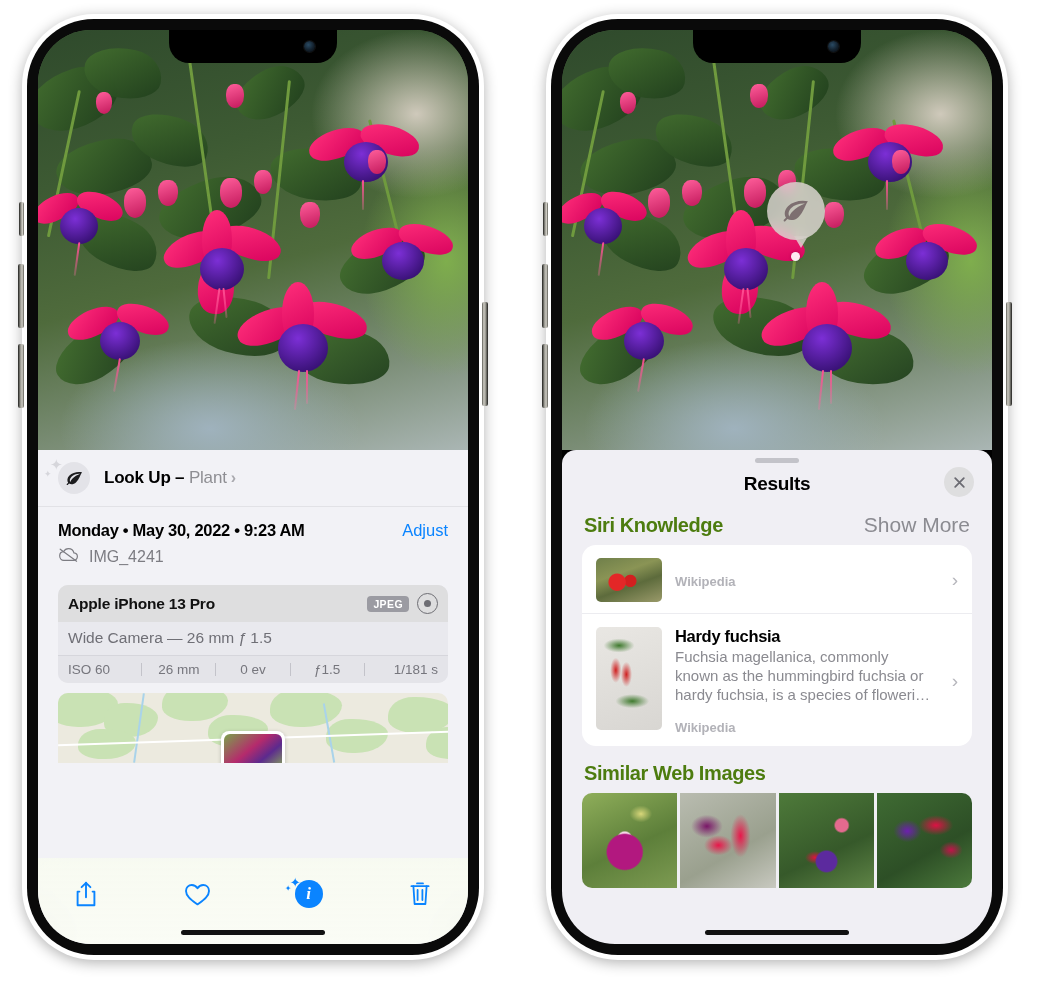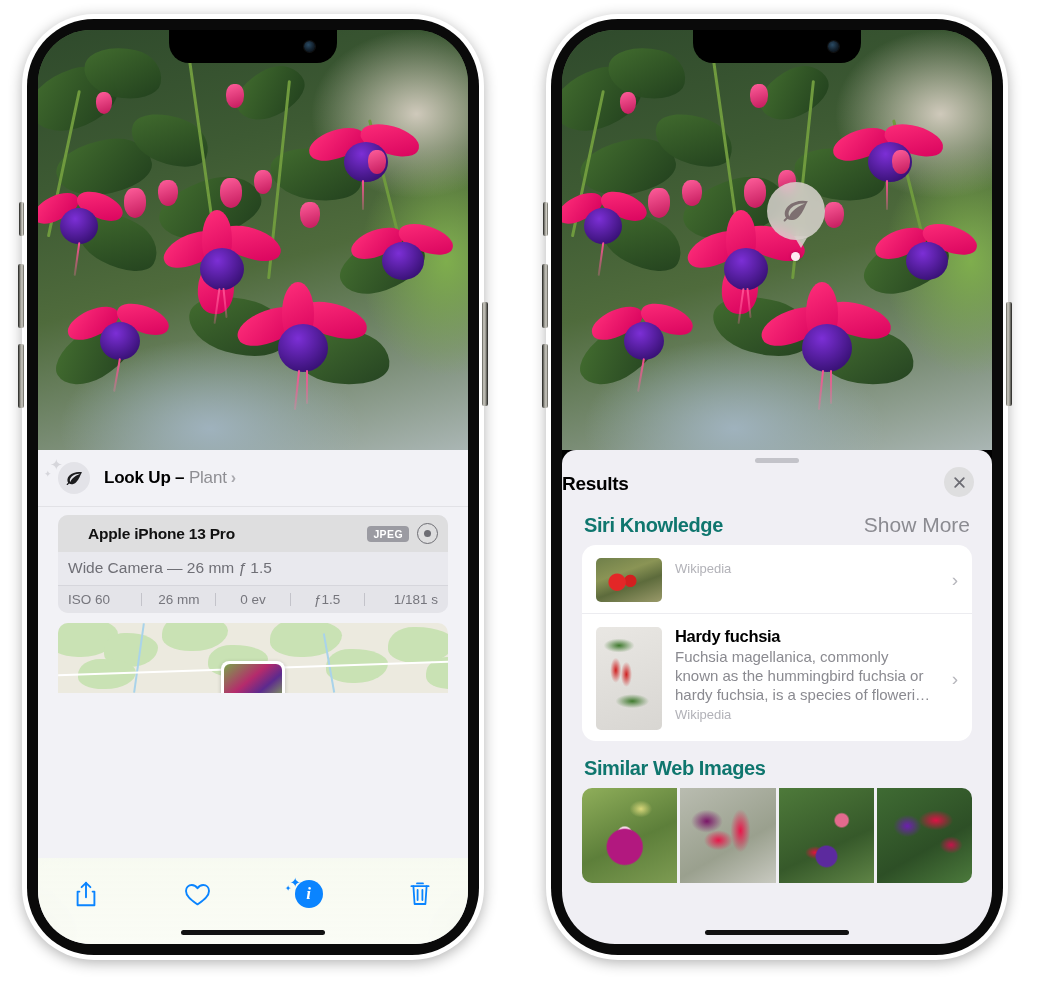--- a/index.html
+++ b/index.html
@@ -94,21 +94,21 @@
   .meta{padding:14px 20px 10px 20px;}
   .meta-top{display:flex;align-items:baseline;justify-content:space-between;}
   .meta-date{font-size:16.5px;font-weight:700;color:#000;letter-spacing:-.3px;}
   .adjust{font-size:16.5px;color:#0a84ff;}
   .meta-file{display:flex;align-items:center;gap:9px;margin-top:7px;}
   .meta-file .fname{font-size:16px;color:#7c7c82;}
 
   .cam-card{margin:8px 20px 0 20px;border-radius:10px;overflow:hidden;background:#e7e7ec;}
   .cam-head{display:flex;align-items:center;justify-content:space-between;
     padding:8px 10px;background:#dededf;}
-  .cam-model{font-size:15.5px;font-weight:700;color:#111;letter-spacing:-.2px;margin-left:20px;}
+  .cam-model{font-size:15.5px;font-weight:700;color:#111;letter-spacing:-.2px;}
   .cam-head-right{display:flex;align-items:center;gap:8px;}
   .badge-jpeg{background:#9b9ba2;color:#fff;font-size:10.5px;font-weight:700;
     padding:2px 6px;border-radius:4px;letter-spacing:.4px;}
   .lens-ico{width:19px;height:19px;border-radius:50%;border:1.6px solid #6d6d73;
     display:flex;align-items:center;justify-content:center;}
   .lens-ico i{display:block;width:7px;height:7px;border-radius:50%;background:#6d6d73;}
   .cam-body{padding:7px 10px 8px 10px;background:#e9e9ee;}
   .cam-l1{font-size:15.5px;color:#6f6f76;}
   .cam-l2{display:flex;align-items:center;justify-content:space-between;margin-top:3px;}
   .cam-l2 span.t{font-size:15px;color:#6f6f76;}
@@ -153,28 +153,28 @@
     border-left:7px solid transparent;border-right:7px solid transparent;
     border-top:12px solid rgba(226,219,216,.80);z-index:11;}
   .lu-dot{position:absolute;left:229px;top:222px;width:9px;height:9px;border-radius:50%;
     background:rgba(255,255,255,.92);z-index:12;box-shadow:0 0 3px rgba(0,0,0,.25);}
 
   
   .results{position:absolute;left:0;right:0;top:420px;bottom:0;
     background:#f0eff4;border-radius:14px 14px 0 0;overflow:hidden;}
   .grabber{width:44px;height:5px;border-radius:3px;background:#c3c3c9;
     margin:8px auto 0 auto;}
-  .res-head{position:relative;padding:10px 0 14px 0;}
+  .res-head{position:relative;padding:10px 0 14px 0;text-align:center;}
   .res-title{font-size:19px;font-weight:700;color:#000;letter-spacing:-.3px;}
   .close-btn{position:absolute;right:18px;top:4px;width:30px;height:30px;border-radius:50%;
     background:#dededf;display:flex;align-items:center;justify-content:center;}
   .close-btn svg{width:15px;height:15px;}
 
   .sec-head{display:flex;align-items:baseline;justify-content:space-between;padding:4px 22px 8px 22px;}
-  .sec-title{font-size:20px;font-weight:700;color:#0f766e;letter-spacing:-.4px;}
+  .sec-title{font-size:20px;font-weight:700;color:#4d7c0f;letter-spacing:-.4px;}
   .sec-more{font-size:21px;color:#8b8b91;}
 
   .card{margin:0 20px;background:#fff;border-radius:14px;overflow:hidden;}
   .kcard{display:flex;align-items:flex-start;gap:13px;padding:13px 14px 11px 14px;position:relative;}
   .kcard + .kcard{border-top:1px solid #ececf0;}
   .kthumb{flex:0 0 auto;border-radius:5px;overflow:hidden;}
   .kthumb.t1{width:66px;height:44px;
     background:
       radial-gradient(circle at 32% 55%,#e32727 0%,#e32727 16%,rgba(227,39,39,0) 18%),
       radial-gradient(circle at 52% 52%,#d21f1f 0%,#d21f1f 14%,rgba(210,31,31,0) 16%),
@@ -182,21 +182,21 @@
   .kthumb.t2{width:66px;height:103px;
     background:
       radial-gradient(ellipse 8px 18px at 30% 42%,#cf2020 0%,rgba(207,32,32,0) 70%),
       radial-gradient(ellipse 8px 18px at 46% 46%,#cf2020 0%,rgba(207,32,32,0) 70%),
       radial-gradient(ellipse 22px 10px at 35% 18%,#3f7a2e 0%,rgba(63,122,46,0) 70%),
       radial-gradient(ellipse 24px 10px at 55% 72%,#3f7a2e 0%,rgba(63,122,46,0) 70%),
       linear-gradient(160deg,#e9e7e3,#d8d6d2);}
   .ktext{flex:1;min-width:0;}
   .ktitle{font-size:16.5px;font-weight:700;color:#000;letter-spacing:-.3px;}
   .kdesc{font-size:15px;color:#8a8a90;line-height:19px;margin-top:1px;}
-  .ksrc{font-size:13px;color:#b2b2b8;margin-top:3px;}
+  .ksrc{font-size:13px;color:#b2b2b8;margin-top:16px;font-weight:bold;}
   .kchev{flex:0 0 auto;align-self:center;color:#b6b6bc;font-size:19px;padding-left:4px;}
 
   .sec-head2{padding:16px 22px 8px 22px;}
   .simgrid{display:flex;gap:3px;margin:0 20px;border-radius:10px;overflow:hidden;height:95px;}
   .simg{flex:1;}
   .simg.s1{background:
       radial-gradient(circle at 45% 62%,#b2187f 0%,#b2187f 22%,rgba(178,24,127,0) 24%),
       radial-gradient(circle at 45% 48%,#f6d9e8 0%,#f6d9e8 9%,rgba(246,217,232,0) 11%),
       radial-gradient(ellipse 16px 12px at 62% 22%,#d8d77a 0%,rgba(216,215,122,0) 70%),
       linear-gradient(155deg,#8fae5a,#5d7f3a 55%,#7d9b52);}
@@ -308,20 +308,35 @@
           <span class="sparkle sp2">✦</span>
           <svg viewBox="0 0 24 24" fill="#1c1c1e">
               <path d="M21.5 4.2C16 3 9.4 4.4 5.6 8.2 2.6 11.2 2.4 15 4 17.3l-1.7 1.7c-.3.3-.3.8 0 1.1.3.3.8.3 1.1 0l1.7-1.7c2.4 1.5 6.1 1.2 9-1.7 3.9-3.8 5.4-9.6 7.4-12.5zM6.7 16.3c-1.1-1.6-.8-4.3 1.5-6.6 2.6-2.6 6.8-3.9 11-3.6-3.5 1.3-7.4 3.6-10 6.3-1.1 1.1-2 2.4-2.5 3.9z"></path>
             </svg>
         </div>
         <div class="lookup-text">
           <span>Look Up – </span><span class="sub">Plant</span><span class="chev-s">›</span>
         </div>
       </div>
 
+      <div class="meta">
+        <div class="meta-top">
+          <div class="meta-date">Monday • May 30, 2022 • 9:23 AM</div>
+          <div class="adjust">Adjust</div>
+        </div>
+        <div class="meta-file">
+          <span>
+            <svg width="22" height="16" viewBox="0 0 26 18" fill="none" stroke="#7c7c82" stroke-width="1.4" stroke-linecap="round">
+              <path d="M6.7 15.3h11.6c2.6 0 4.6-2 4.6-4.4 0-2.3-1.8-4.2-4.1-4.4C18.2 3.6 15.6 1.4 12.4 1.4 9.9 1.4 7.7 2.8 6.7 5 4 5.2 2 7.3 2 10c0 2.9 2.2 5.3 4.7 5.3z"></path>
+              <path d="M2.6 2.1 22 16.4"></path>
+            </svg>
+          </span>
+          <span class="fname">IMG_4241</span>
+        </div>
+      </div>
 
       <div class="cam-card">
         <div class="cam-head">
           <div class="cam-model">Apple iPhone 13 Pro</div>
           <div class="cam-head-right">
             <span class="badge-jpeg">JPEG</span>
             <span class="lens-ico">
                 <i></i>
               </span>
           </div>

